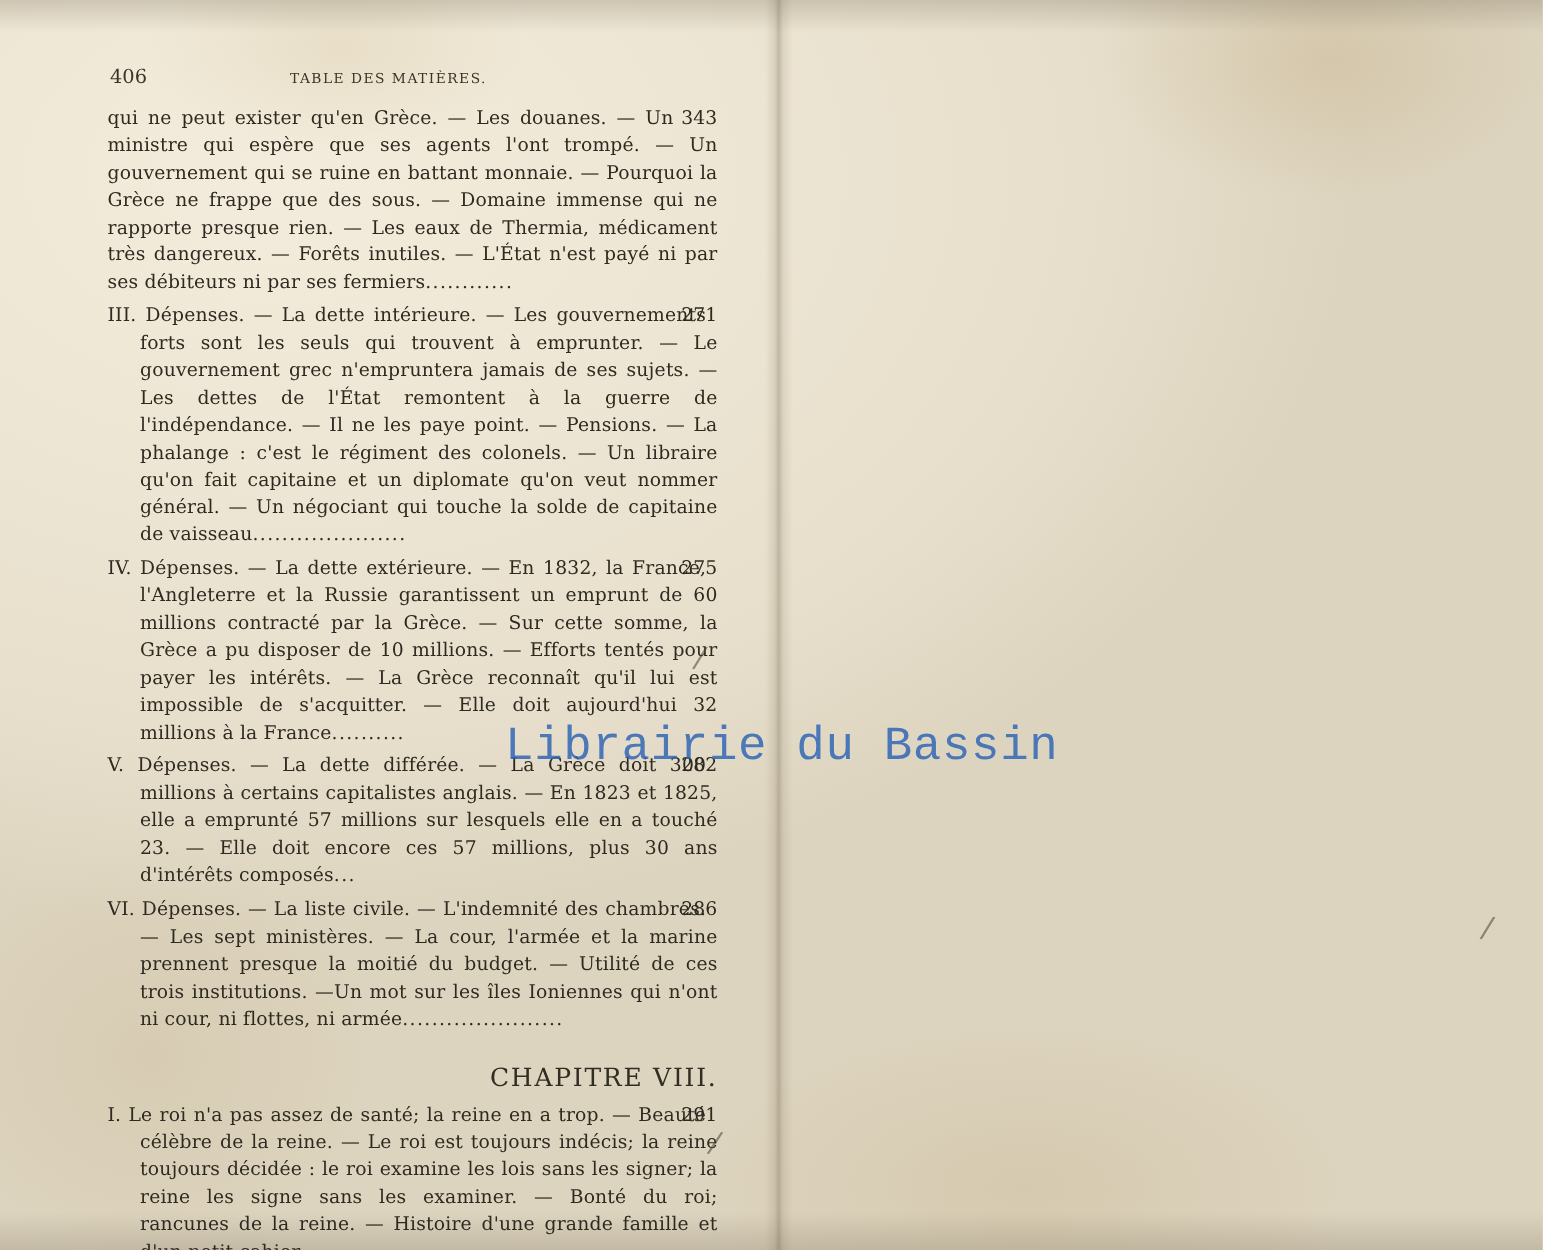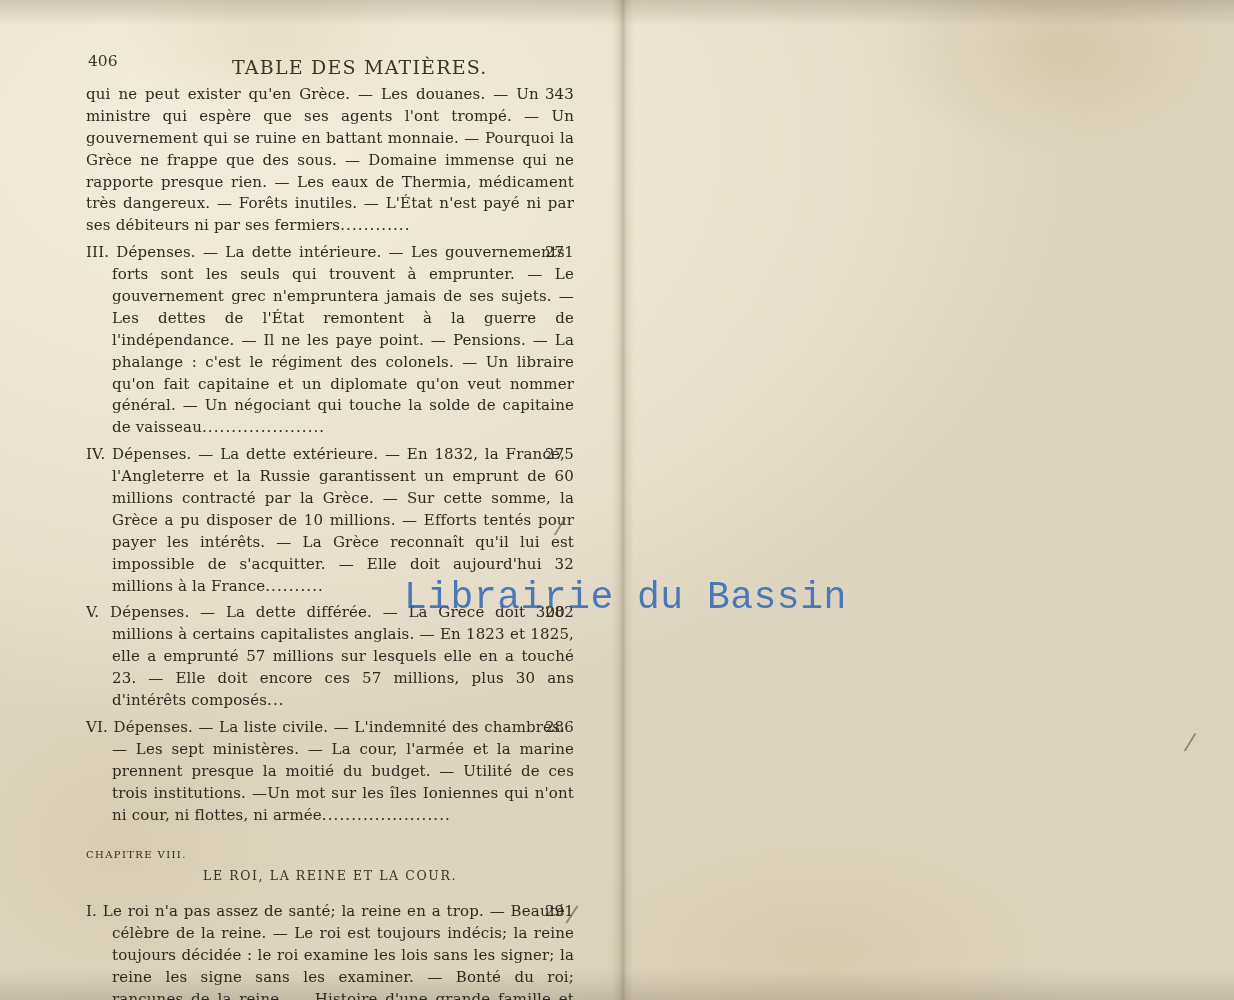--- a/index.html
+++ b/index.html
@@ -43,21 +43,21 @@
   .col {
     position: absolute;
     top: 0;
     height: 100%;
   }
   .col-left { left: 0; width: 614px; }
   .col-right { left: 620px; width: 614px; }
 
   .running-head {
     position: absolute;
-    font-size: 19px;
+    font-size: 11px;
     letter-spacing: 1.2px;
     color: #3b3528;
   }
   .folio {
     position: absolute;
     font-size: 15.5px;
     color: #3b3528;
   }
 
   .body {
@@ -73,23 +73,23 @@
   .entry {
     margin: 0 0 5px 0;
     padding-left: 26px;
     text-indent: -26px;
   }
   .entry .num { }
   .leaders { letter-spacing: 1.1px; }
   .pg { float: right; margin-left: 6px; }
 
   .chapter {
-    text-align: left;
+    text-align: right;
     margin: 22px 0 4px 0;
-    font-size: 10px;
+    font-size: 20px;
     letter-spacing: 1.4px;
     color: #322d22;
   }
   .chapter-sub {
     text-align: center;
     margin: 3px 0 16px 0;
     font-size: 12.5px;
     letter-spacing: 1.6px;
     color: #3a3427;
   }
@@ -170,21 +170,20 @@
         <span>Dépenses. — La dette différée. — La Grèce doit 300 millions à certains capitalistes anglais. — En 1823 et 1825, elle a emprunté 57 millions sur lesquels elle en a touché 23. — Elle doit encore ces 57 millions, plus 30 ans d'intérêts composés</span><span class="leaders">...</span>
       </p>
 
       <p class="entry">
         <span class="pg">286</span>
         <span class="num">VI.</span>
         <span>Dépenses. — La liste civile. — L'indemnité des chambres. — Les sept ministères. — La cour, l'armée et la marine prennent presque la moitié du budget. — Utilité de ces trois institutions. —Un mot sur les îles Ioniennes qui n'ont ni cour, ni flottes, ni armée</span><span class="leaders">......................</span>
       </p>
 
       <div class="chapter">CHAPITRE VIII.</div>
-      <div class="chapter-sub">LE ROI, LA REINE ET LA COUR.</div>
 
       <p class="entry">
         <span class="pg">291</span>
         <span class="num">I.</span>
         <span>Le roi n'a pas assez de santé; la reine en a trop. — Beauté célèbre de la reine. — Le roi est toujours indécis; la reine toujours décidée : le roi examine les lois sans les signer; la reine les signe sans les examiner. — Bonté du roi; rancunes de la reine. — Histoire d'une grande famille et d'un petit cahier.</span>
       </p>
 
     </div>
   </div>
 

